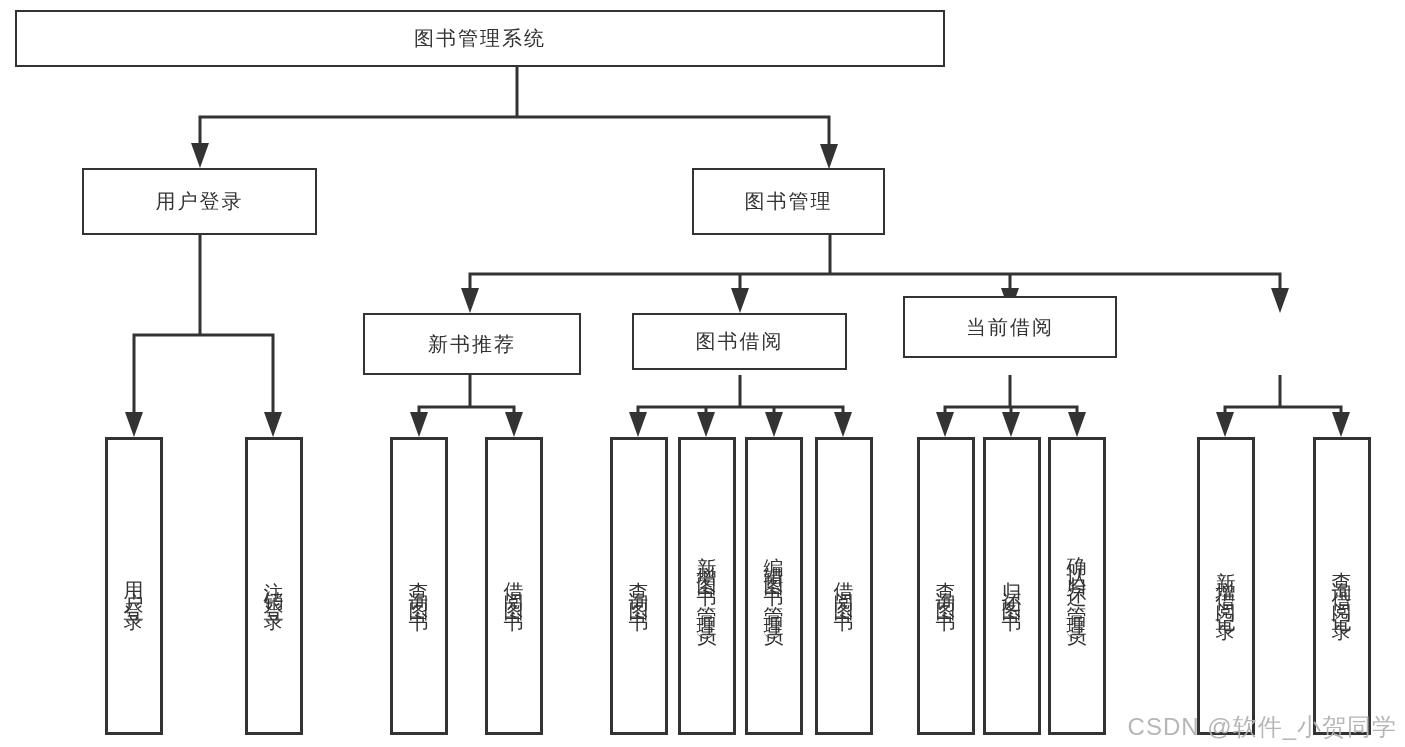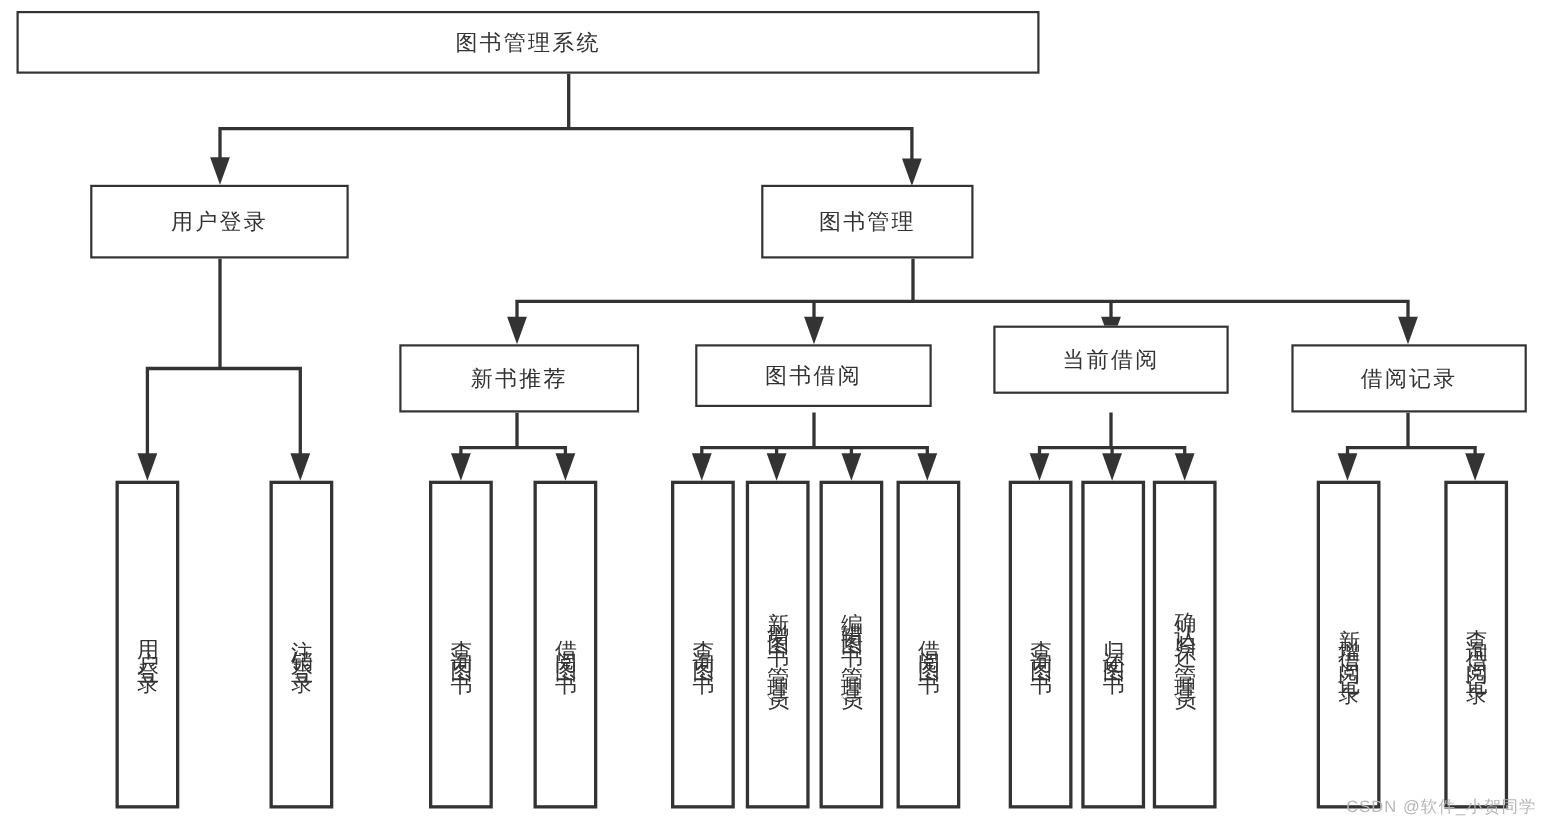--- a/index.html
+++ b/index.html
@@ -37,21 +37,21 @@
   .leaf.x5  { left:678px; }
   .leaf.x6  { left:745px; }
   .leaf.x7  { left:815px; }
   .leaf.x8  { left:917px; }
   .leaf.x9  { left:983px; }
   .leaf.x10 { left:1048px; }
   .leaf.x11 { left:1197px; }
   .leaf.x12 { left:1313px; }
   .watermark {
     position:absolute; right:8px; bottom:4px; z-index:5;
-    font-size:15px; color:#b3b3b3; letter-spacing:1px; opacity:.95;
+    font-size:24px; color:#b3b3b3; letter-spacing:1px; opacity:.95;
     white-space:nowrap;
   }
 </style>
 </head>
 <body>
 
 <div class="canvas">
 
   <svg class="connectors" viewBox="0 0 1405 747" xmlns="http://www.w3.org/2000/svg">
     <g stroke="#333333" stroke-width="3" fill="none">
@@ -118,23 +118,20 @@
 
   <div class="box lv3 n0">
     <span class="h-label">新书推荐</span>
   </div>
   <div class="box lv3 n1">
     <span class="h-label">图书借阅</span>
   </div>
   <div class="box lv3 n2">
     <span class="h-label">当前借阅</span>
   </div>
-  <div class="box lv3 n3">
-    <span class="h-label">借阅记录</span>
-  </div>
 
   <div class="box leaf x0">
     <span class="v">用户登录</span>
   </div>
   <div class="box leaf x1">
     <span class="v">注销登录</span>
   </div>
 
   <div class="box leaf x2">
     <span class="v">查询图书</span>

